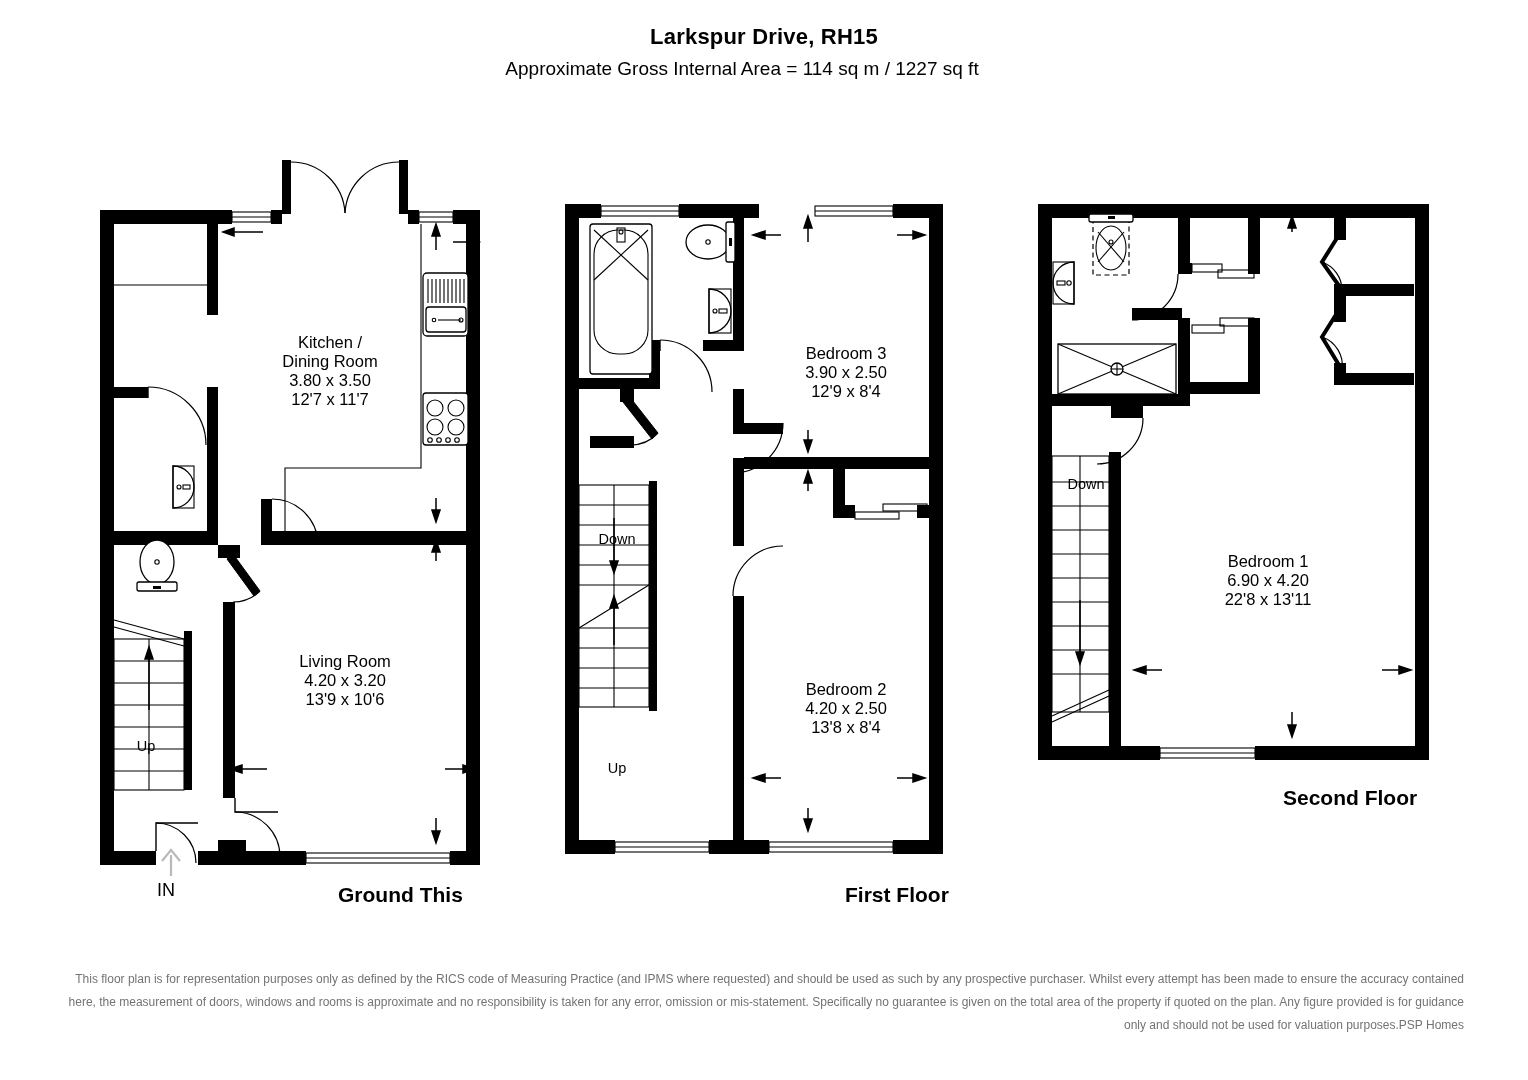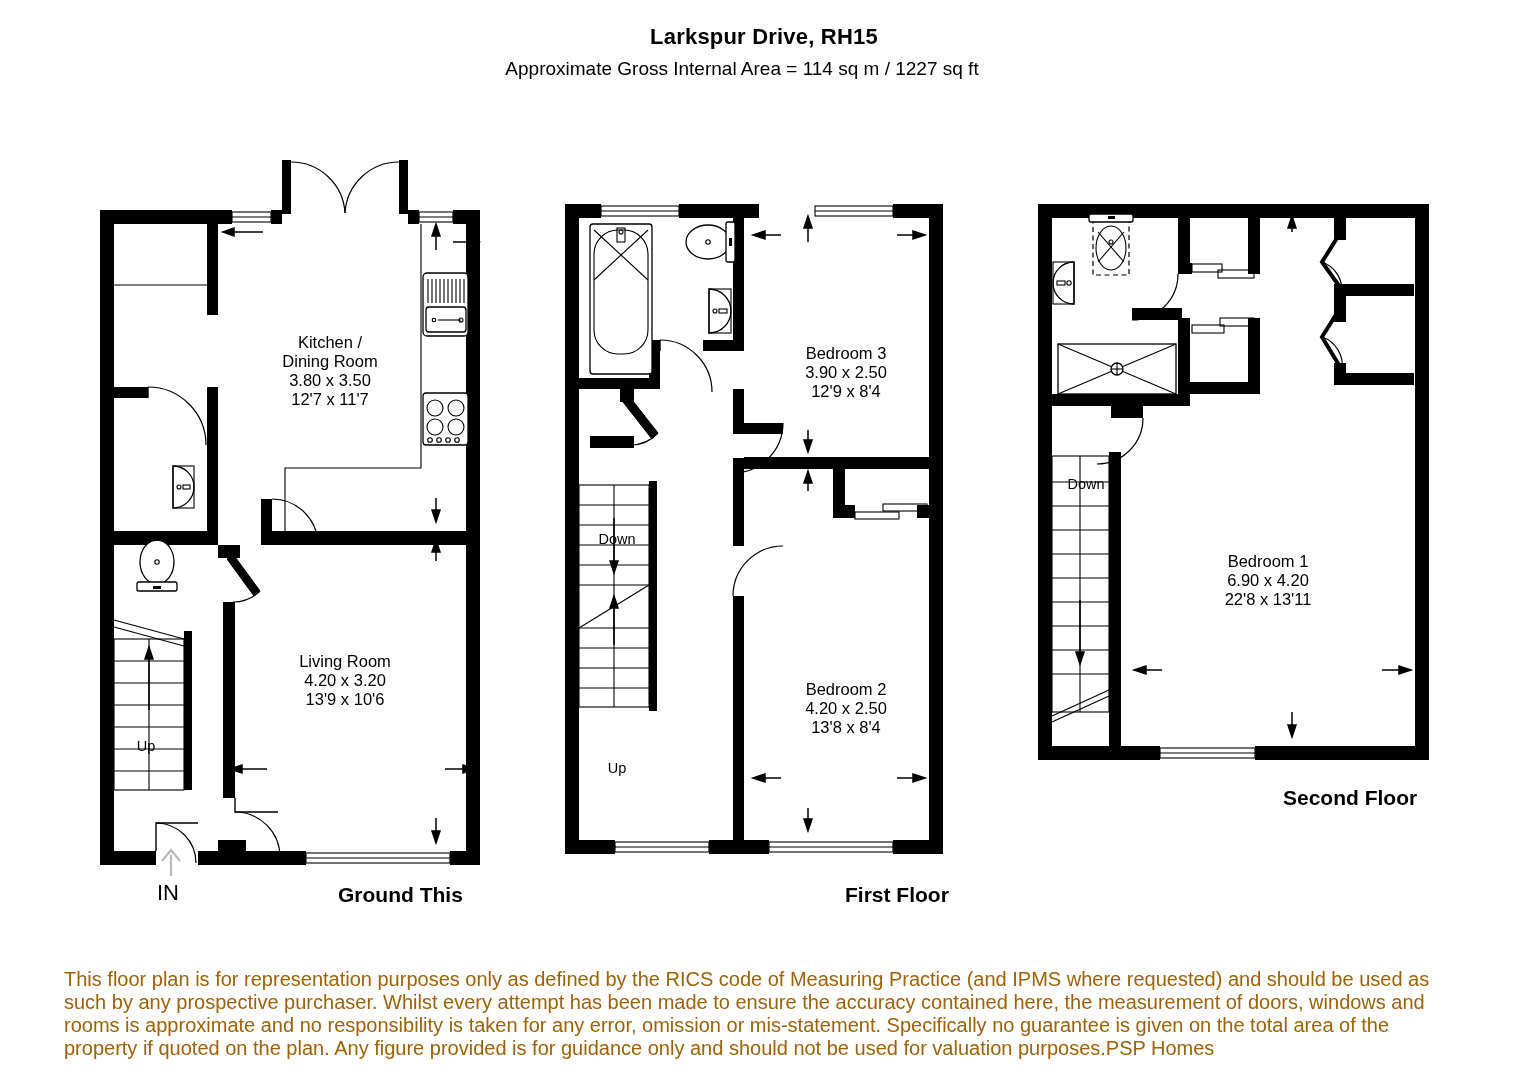--- a/index.html
+++ b/index.html
@@ -23,25 +23,25 @@
   }
   .room-label{
     position:absolute;text-align:center;font-size:16.5px;line-height:19px;
     white-space:nowrap;transform:translateX(-50%);
   }
   .stair-word{
     position:absolute;font-size:14.5px;white-space:nowrap;
     transform:translateX(-50%);
   }
   #in-label{
-    position:absolute;font-size:22px;font-weight:normal;white-space:nowrap;
+    position:absolute;font-size:18px;font-weight:normal;white-space:nowrap;
   }
   #disclaimer{
-    position:absolute;left:64px;top:968px;width:1400px;text-align:left;
-    font-size:20px;line-height:23px;color:#a16207;
+    position:absolute;left:64px;top:968px;width:1400px;text-align:right;
+    font-size:12px;line-height:23px;color:#737373;
   }
   svg{display:block;overflow:visible;}
   .wall{fill:#000000;}
   .thin{fill:none;stroke:#000000;stroke-width:1.4;}
   .thin2{fill:none;stroke:#000000;stroke-width:1.1;}
   .fix{fill:#ffffff;stroke:#000000;stroke-width:1.3;}
   .fixline{fill:none;stroke:#000000;stroke-width:1.1;}
   .dash{fill:none;stroke:#000000;stroke-width:1.2;stroke-dasharray:5 3.5;}
   .swing{fill:none;stroke:#000000;stroke-width:1.2;}
   .leaf{fill:#000000;stroke:#000000;stroke-width:1;}

